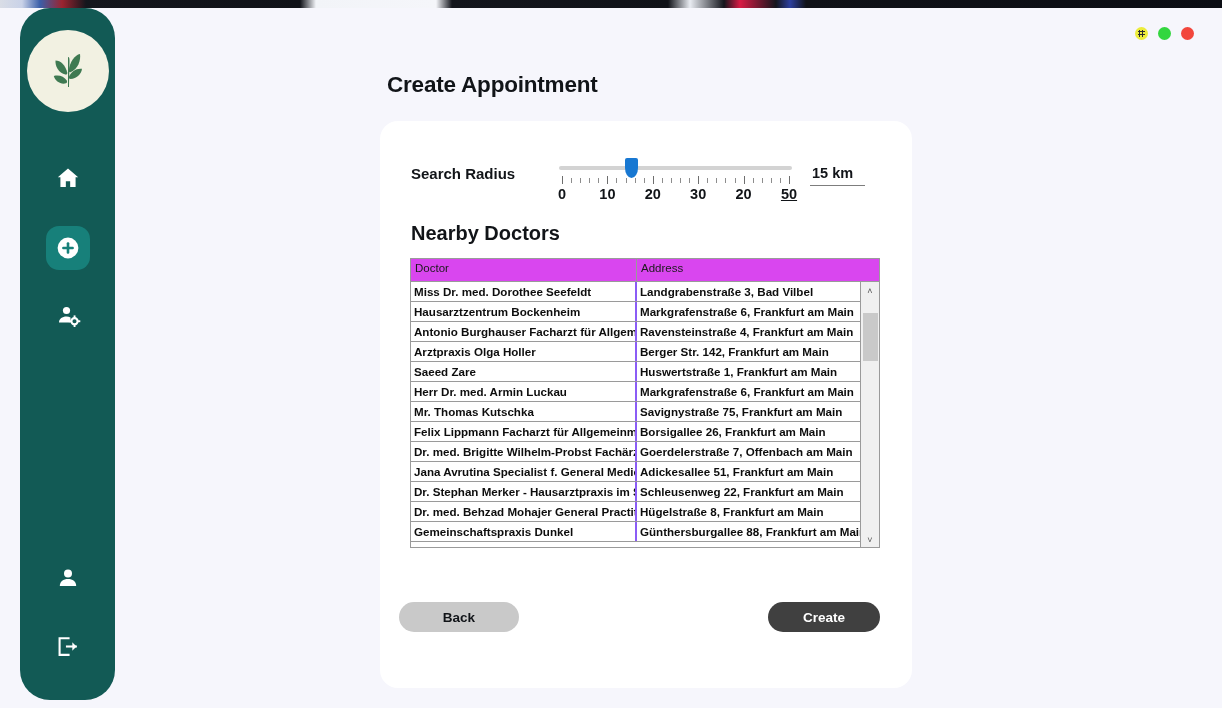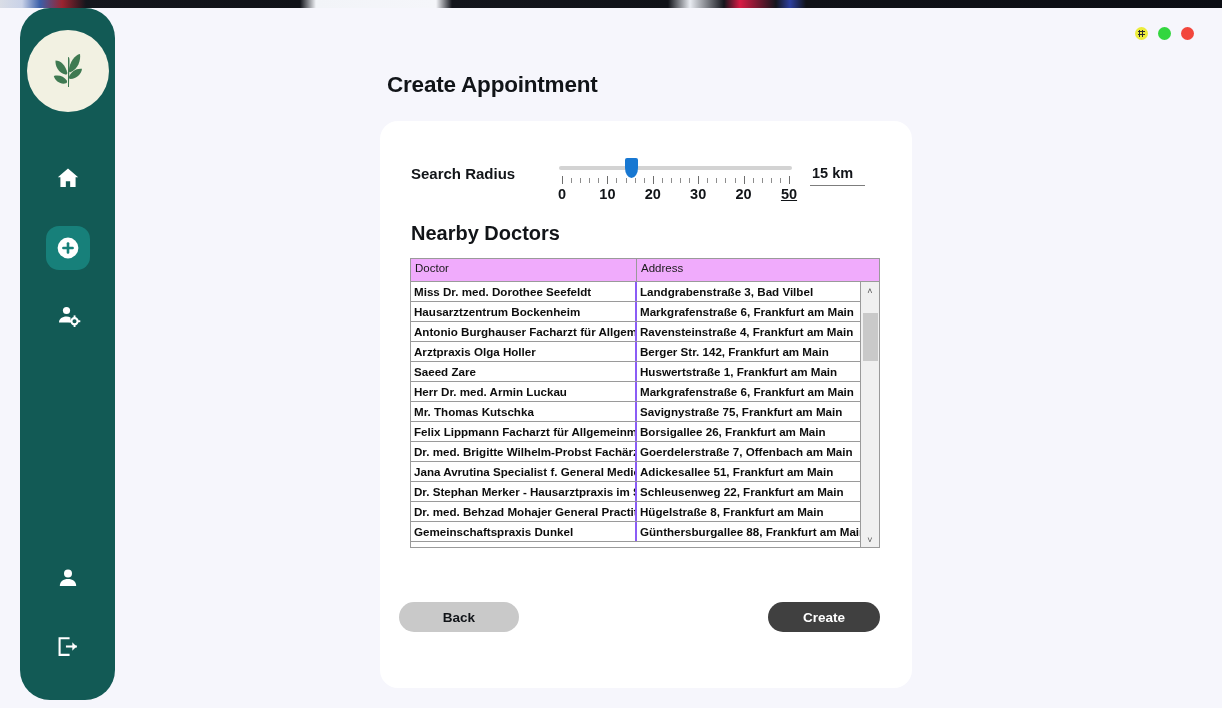--- a/index.html
+++ b/index.html
@@ -156,21 +156,21 @@
   #table-box {
     position: absolute; left: 30px; top: 137px;
     width: 470px; height: 290px;
     background: #ffffff;
     border: 1px solid #9a9a9a;
     overflow: hidden;
   }
   #thead {
     display: flex; height: 23px;
     border-bottom: 1px solid #9a9a9a;
-    background: #f0abfc;
+    background: #d946ef;
   }
   .th {
     font-size: 11.5px; color: #1b1b1b; font-weight: normal;
     padding: 4px 0 0 4px; line-height: 1;
   }
   .th.c0 { width: 226px; border-right: 1px solid #9a9a9a; }
   .th.c1 { flex: 1; }
   #tbody-wrap {
     position: relative;
     height: 266px;

